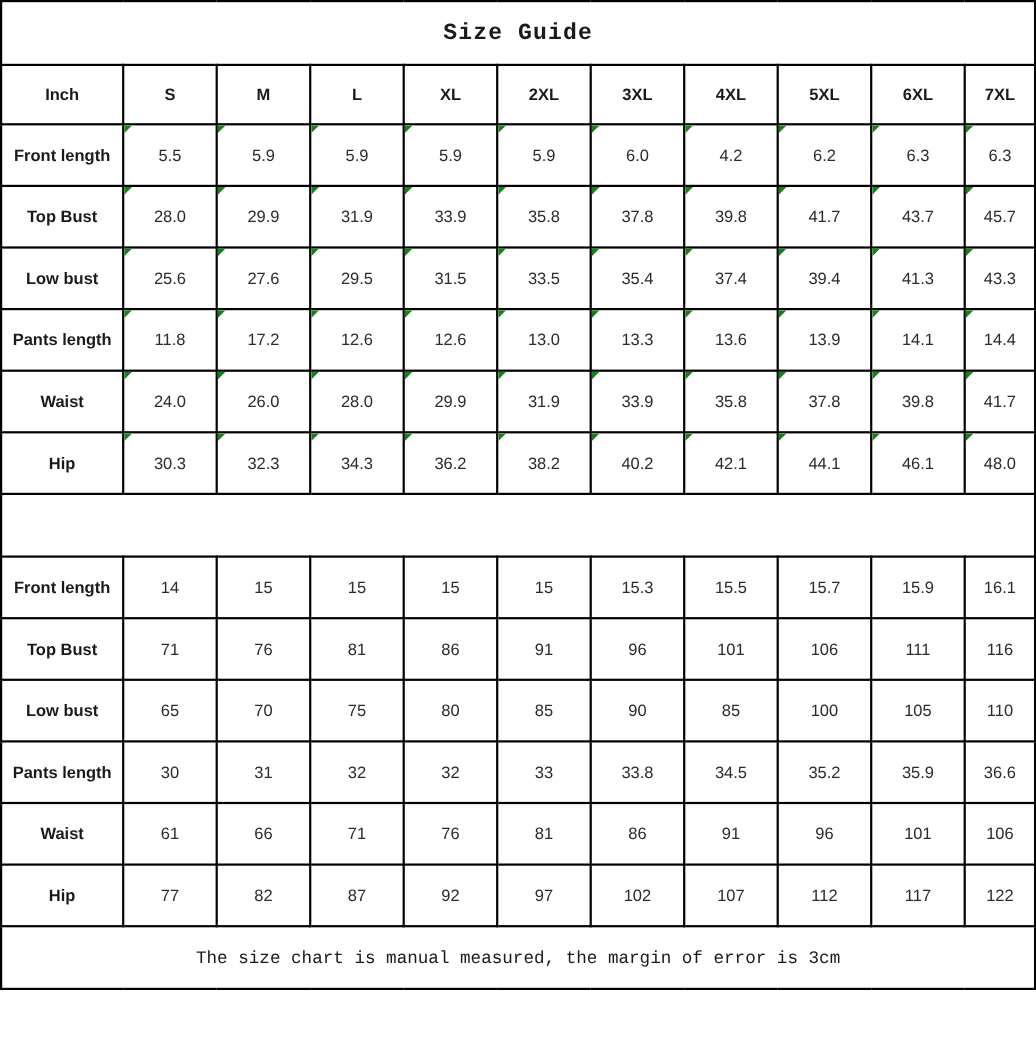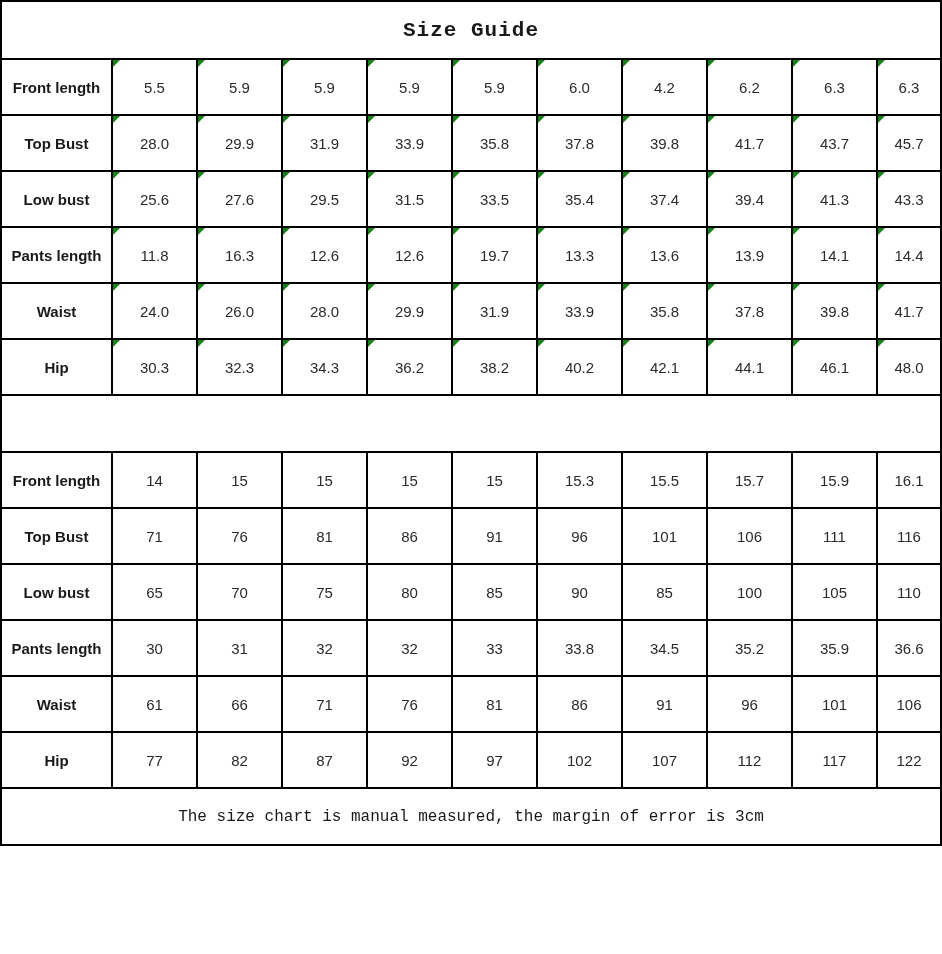--- a/index.html
+++ b/index.html
@@ -91,20 +91,33 @@
         <col style="width:85px">
         <col style="width:85px">
       <col style="width:64px">
     </colgroup>
     <tbody>
       <tr class="title-row">
         <td colspan="11">Size Guide</td>
       </tr>
     </tbody>
     <tbody>
+        <tr class="header-row">
+          <th>Inch</th>
+          <th>S</th>
+          <th>M</th>
+          <th>L</th>
+          <th>XL</th>
+          <th>2XL</th>
+          <th>3XL</th>
+          <th>4XL</th>
+          <th>5XL</th>
+          <th>6XL</th>
+          <th>7XL</th>
+        </tr>
         <tr class="measurement-row">
           <th class="row-label">Front length</th>
           <td><span class="flag"></span><span>5.5</span></td>
           <td><span class="flag"></span><span>5.9</span></td>
           <td><span class="flag"></span><span>5.9</span></td>
           <td><span class="flag"></span><span>5.9</span></td>
           <td><span class="flag"></span><span>5.9</span></td>
           <td><span class="flag"></span><span>6.0</span></td>
           <td><span class="flag"></span><span>4.2</span></td>
           <td><span class="flag"></span><span>6.2</span></td>
@@ -133,24 +146,24 @@
           <td><span class="flag"></span><span>33.5</span></td>
           <td><span class="flag"></span><span>35.4</span></td>
           <td><span class="flag"></span><span>37.4</span></td>
           <td><span class="flag"></span><span>39.4</span></td>
           <td><span class="flag"></span><span>41.3</span></td>
           <td><span class="flag"></span><span>43.3</span></td>
         </tr>
         <tr class="measurement-row">
           <th class="row-label">Pants length</th>
           <td><span class="flag"></span><span>11.8</span></td>
-          <td><span class="flag"></span><span>16.3</span></td>
+          <td><span class="flag"></span><span>17.2</span></td>
           <td><span class="flag"></span><span>12.6</span></td>
           <td><span class="flag"></span><span>12.6</span></td>
-          <td><span class="flag"></span><span>19.7</span></td>
+          <td><span class="flag"></span><span>13.0</span></td>
           <td><span class="flag"></span><span>13.3</span></td>
           <td><span class="flag"></span><span>13.6</span></td>
           <td><span class="flag"></span><span>13.9</span></td>
           <td><span class="flag"></span><span>14.1</span></td>
           <td><span class="flag"></span><span>14.4</span></td>
         </tr>
         <tr class="measurement-row">
           <th class="row-label">Waist</th>
           <td><span class="flag"></span><span>24.0</span></td>
           <td><span class="flag"></span><span>26.0</span></td>

